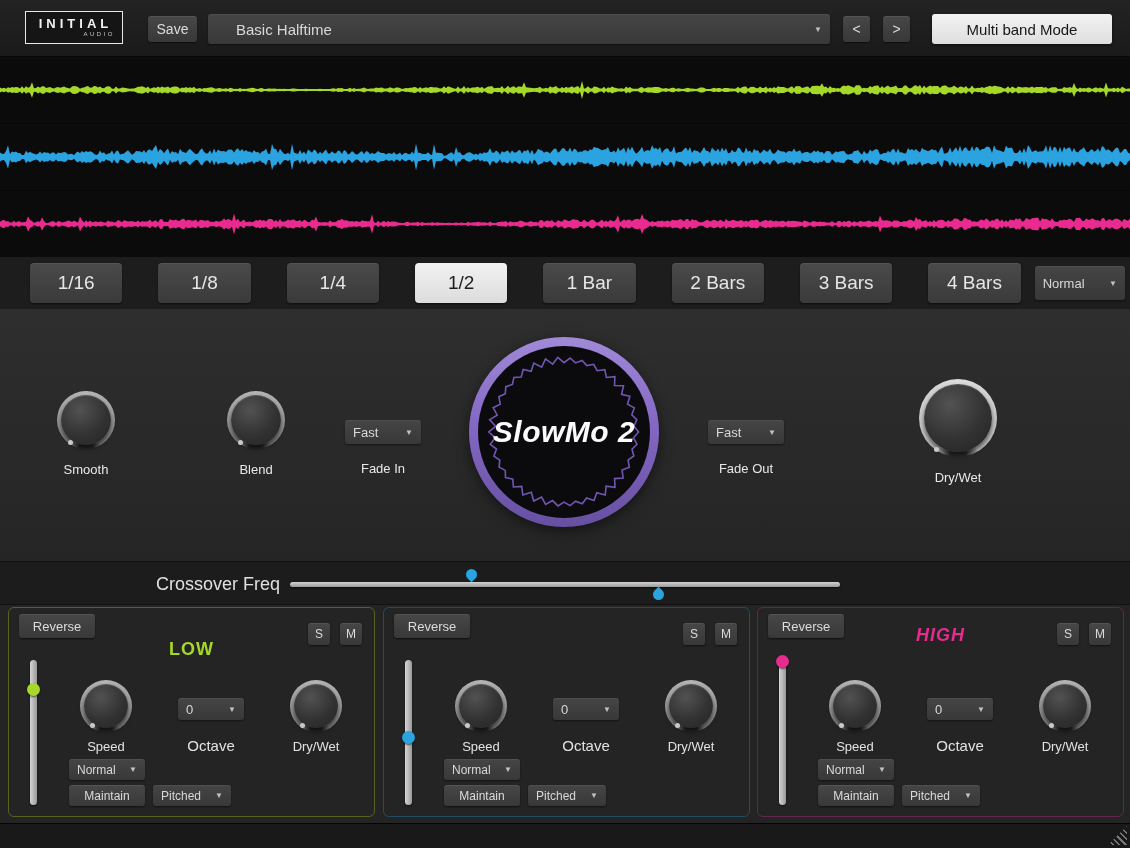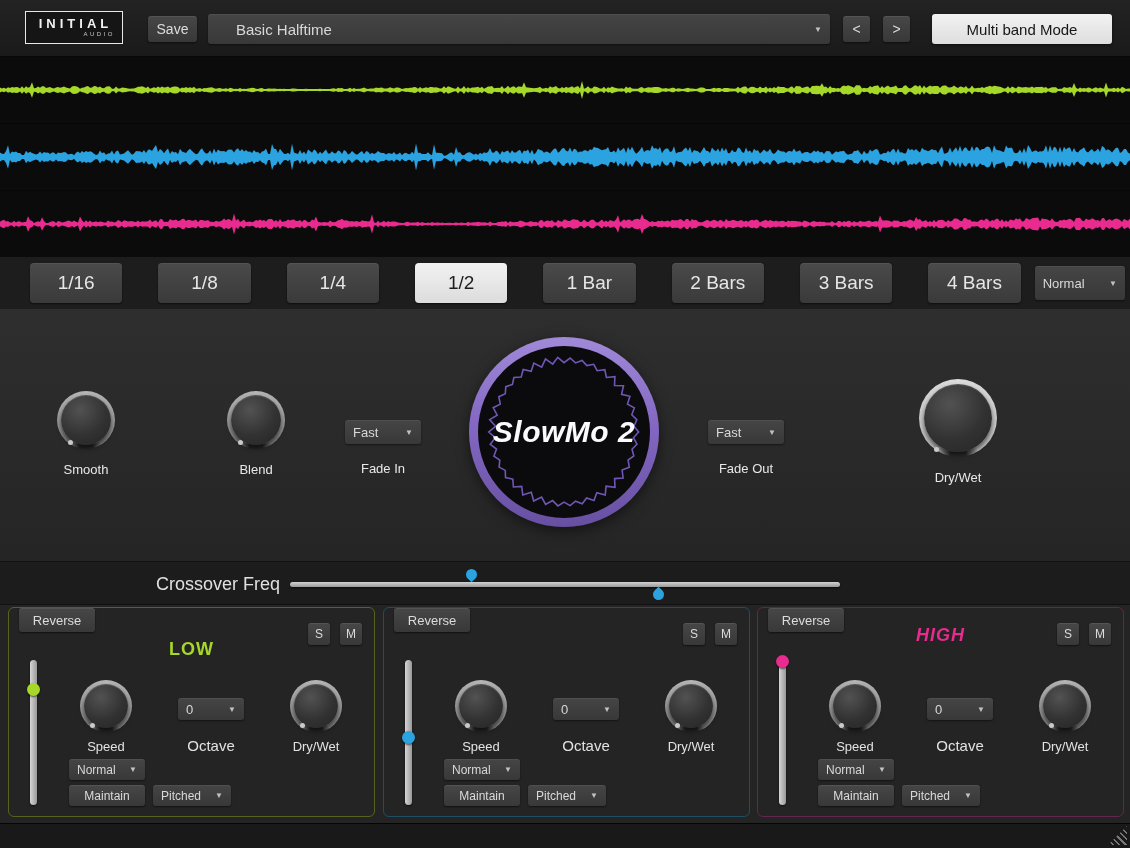--- a/index.html
+++ b/index.html
@@ -72,21 +72,21 @@
         background:linear-gradient(#d2d2d2,#9a9a9a);box-shadow:0 1px 2px rgba(0,0,0,.6);}
   .pin{position:absolute;width:11px;height:11px;margin-left:-5.5px;}
   .pin-down{border-radius:50% 50% 50% 0;transform:rotate(-45deg);top:-13px;}
   .pin-up{border-radius:50% 0 50% 50%;transform:rotate(-45deg);top:7px;}
 
   
   .bands{top:605px;height:218px;background:#242424;}
   .band{position:absolute;top:2px;width:367px;height:210px;border:1px solid #444;border-radius:6px;box-sizing:border-box;}
   .band-low{left:8px;} .band-mid{left:383px;} .band-high{left:757px;}
   .band-name{position:absolute;left:0;right:0;top:17px;text-align:center;font-size:18px;font-weight:bold;letter-spacing:1px;}
-  .reverse-btn{position:absolute;left:10px;top:0;width:76px;height:24px;font-size:13px;}
+  .reverse-btn{position:absolute;left:10px;top:6px;width:76px;height:24px;font-size:13px;}
   .sm-btn{position:absolute;top:15px;width:22px;height:22px;font-size:12px;}
   .s-btn{right:44px;} .m-btn{right:12px;}
   .vtrack{position:absolute;left:21px;top:52px;width:7px;height:145px;border-radius:4px;
         background:linear-gradient(90deg,#d5d5d5,#9a9a9a);box-shadow:0 1px 2px rgba(0,0,0,.6);}
   .vhandle{position:absolute;left:50%;width:13px;height:13px;margin-left:-6.5px;margin-top:-6px;border-radius:50%;
         box-shadow:0 1px 2px rgba(0,0,0,.6);}
   .band .knob-band{position:absolute;top:72px;}
   .speed-knob{left:71px;} .bdw-knob{left:281px;}
   .small-label{position:absolute;width:112px;text-align:center;font-size:13px;color:#e2e2e2;}
   .speed-label{left:41px;top:131px;}

